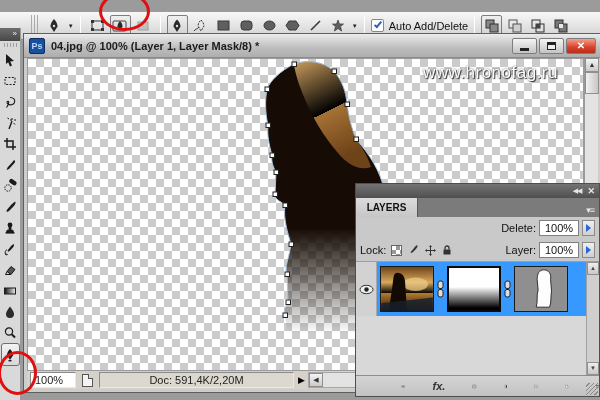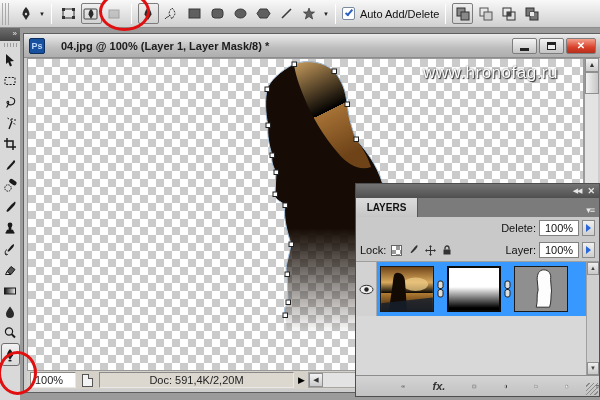--- a/index.html
+++ b/index.html
@@ -1,23 +1,23 @@
 <!DOCTYPE html>
 <html><head>
 <meta charset="utf-8">
 <style>
   * { margin:0; padding:0; box-sizing:border-box; }
   html,body { width:600px; height:400px; }
   body { font-family:"Liberation Sans",sans-serif; background:#9b9b9b; position:relative; overflow:hidden; }
   .abs { position:absolute; }
 
   
-  #options-bar { left:0; top:0; width:600px; height:28px;
+  #options-bar { left:0; top:12px; width:600px; height:28px;
     background:linear-gradient(#f8f8f8,#dcdcdc 70%,#cfcfcf);
-    border-bottom:1px solid #8e8e8e; display:flex; align-items:center; gap:2px; }
+    border-bottom:1px solid #8e8e8e; display:flex; align-items:center; gap:2px;justify-content:center; }
   .grip-v { width:9px; height:22px; margin:0 2px;
     background:repeating-linear-gradient(90deg,#aaa 0 1px,transparent 1px 3px); }
   .ob-sep { width:1px; height:20px; background:#a8a8a8; border-right:1px solid #fff; margin:0 4px; }
   .ob-btn { width:21px; height:21px; display:flex; align-items:center; justify-content:center; border-radius:2px; }
   .ob-btn.framed { border:1px solid #7d7d7d; background:linear-gradient(#efefef,#d2d2d2); }
   .ob-btn.dim { opacity:.45; }
   .dd-arrow { font-size:7px; color:#222; margin-left:1px; }
   #auto-add { display:flex; align-items:center; gap:5px; font-size:11px; color:#111; }
   .checkbox { width:13px; height:13px; background:#fff; border:1px solid #7a8aa0; border-radius:2px; position:relative; }
   .checkbox .tick { position:absolute; left:2px; top:2px; width:8px; height:4px;
@@ -35,21 +35,21 @@
     background:linear-gradient(#f2f2f2,#d8d8d8); }
 
   
   #doc-window { left:23px; top:33px; width:579px; height:360px;
     background:#cdcdcd; border:1px solid #5f5f5f; }
   #title-bar { position:absolute; left:0; top:0; right:0; height:24px;
     background:linear-gradient(#ececec,#bdbdbd 60%,#aeaeae); border-bottom:1px solid #8c8c8c;
     display:flex; align-items:center; padding:0 5px; }
   #ps-icon { width:16px; height:16px; background:#16509e; border:1px solid #0c2f60; border-radius:2px;
     color:#bcd6f8; font-size:9px; font-weight:bold; text-align:center; line-height:14px; }
-  #title-text { font-size:11px; font-weight:bold; color:#1c1c1c; margin-left:16px; white-space:nowrap; }
+  #title-text { font-size:11px; font-weight:bold; color:#1c1c1c; margin-left:6px; white-space:nowrap; }
   #win-buttons { margin-left:auto; display:flex; gap:2px; }
   .win-btn { width:25px; height:16px; border:1px solid #7d7d7d; border-radius:2px;
     background:linear-gradient(#f5f5f5,#c4c4c4); display:flex; align-items:center; justify-content:center; }
   .win-btn.close { background:linear-gradient(#f4a08c,#d9402a 60%,#b52f1c); color:#fff;
     font-size:10px; font-weight:bold; width:30px; }
   .glyph-min { width:9px; height:3px; background:#222; margin-top:7px; }
   .glyph-restore { width:9px; height:8px; border:1px solid #222; border-top:3px solid #222; background:#eee; }
 
   #canvas { position:absolute; left:3px; top:24px; right:17px; bottom:21px;
     background-color:#fff; border:1px solid #9a9a9a;

